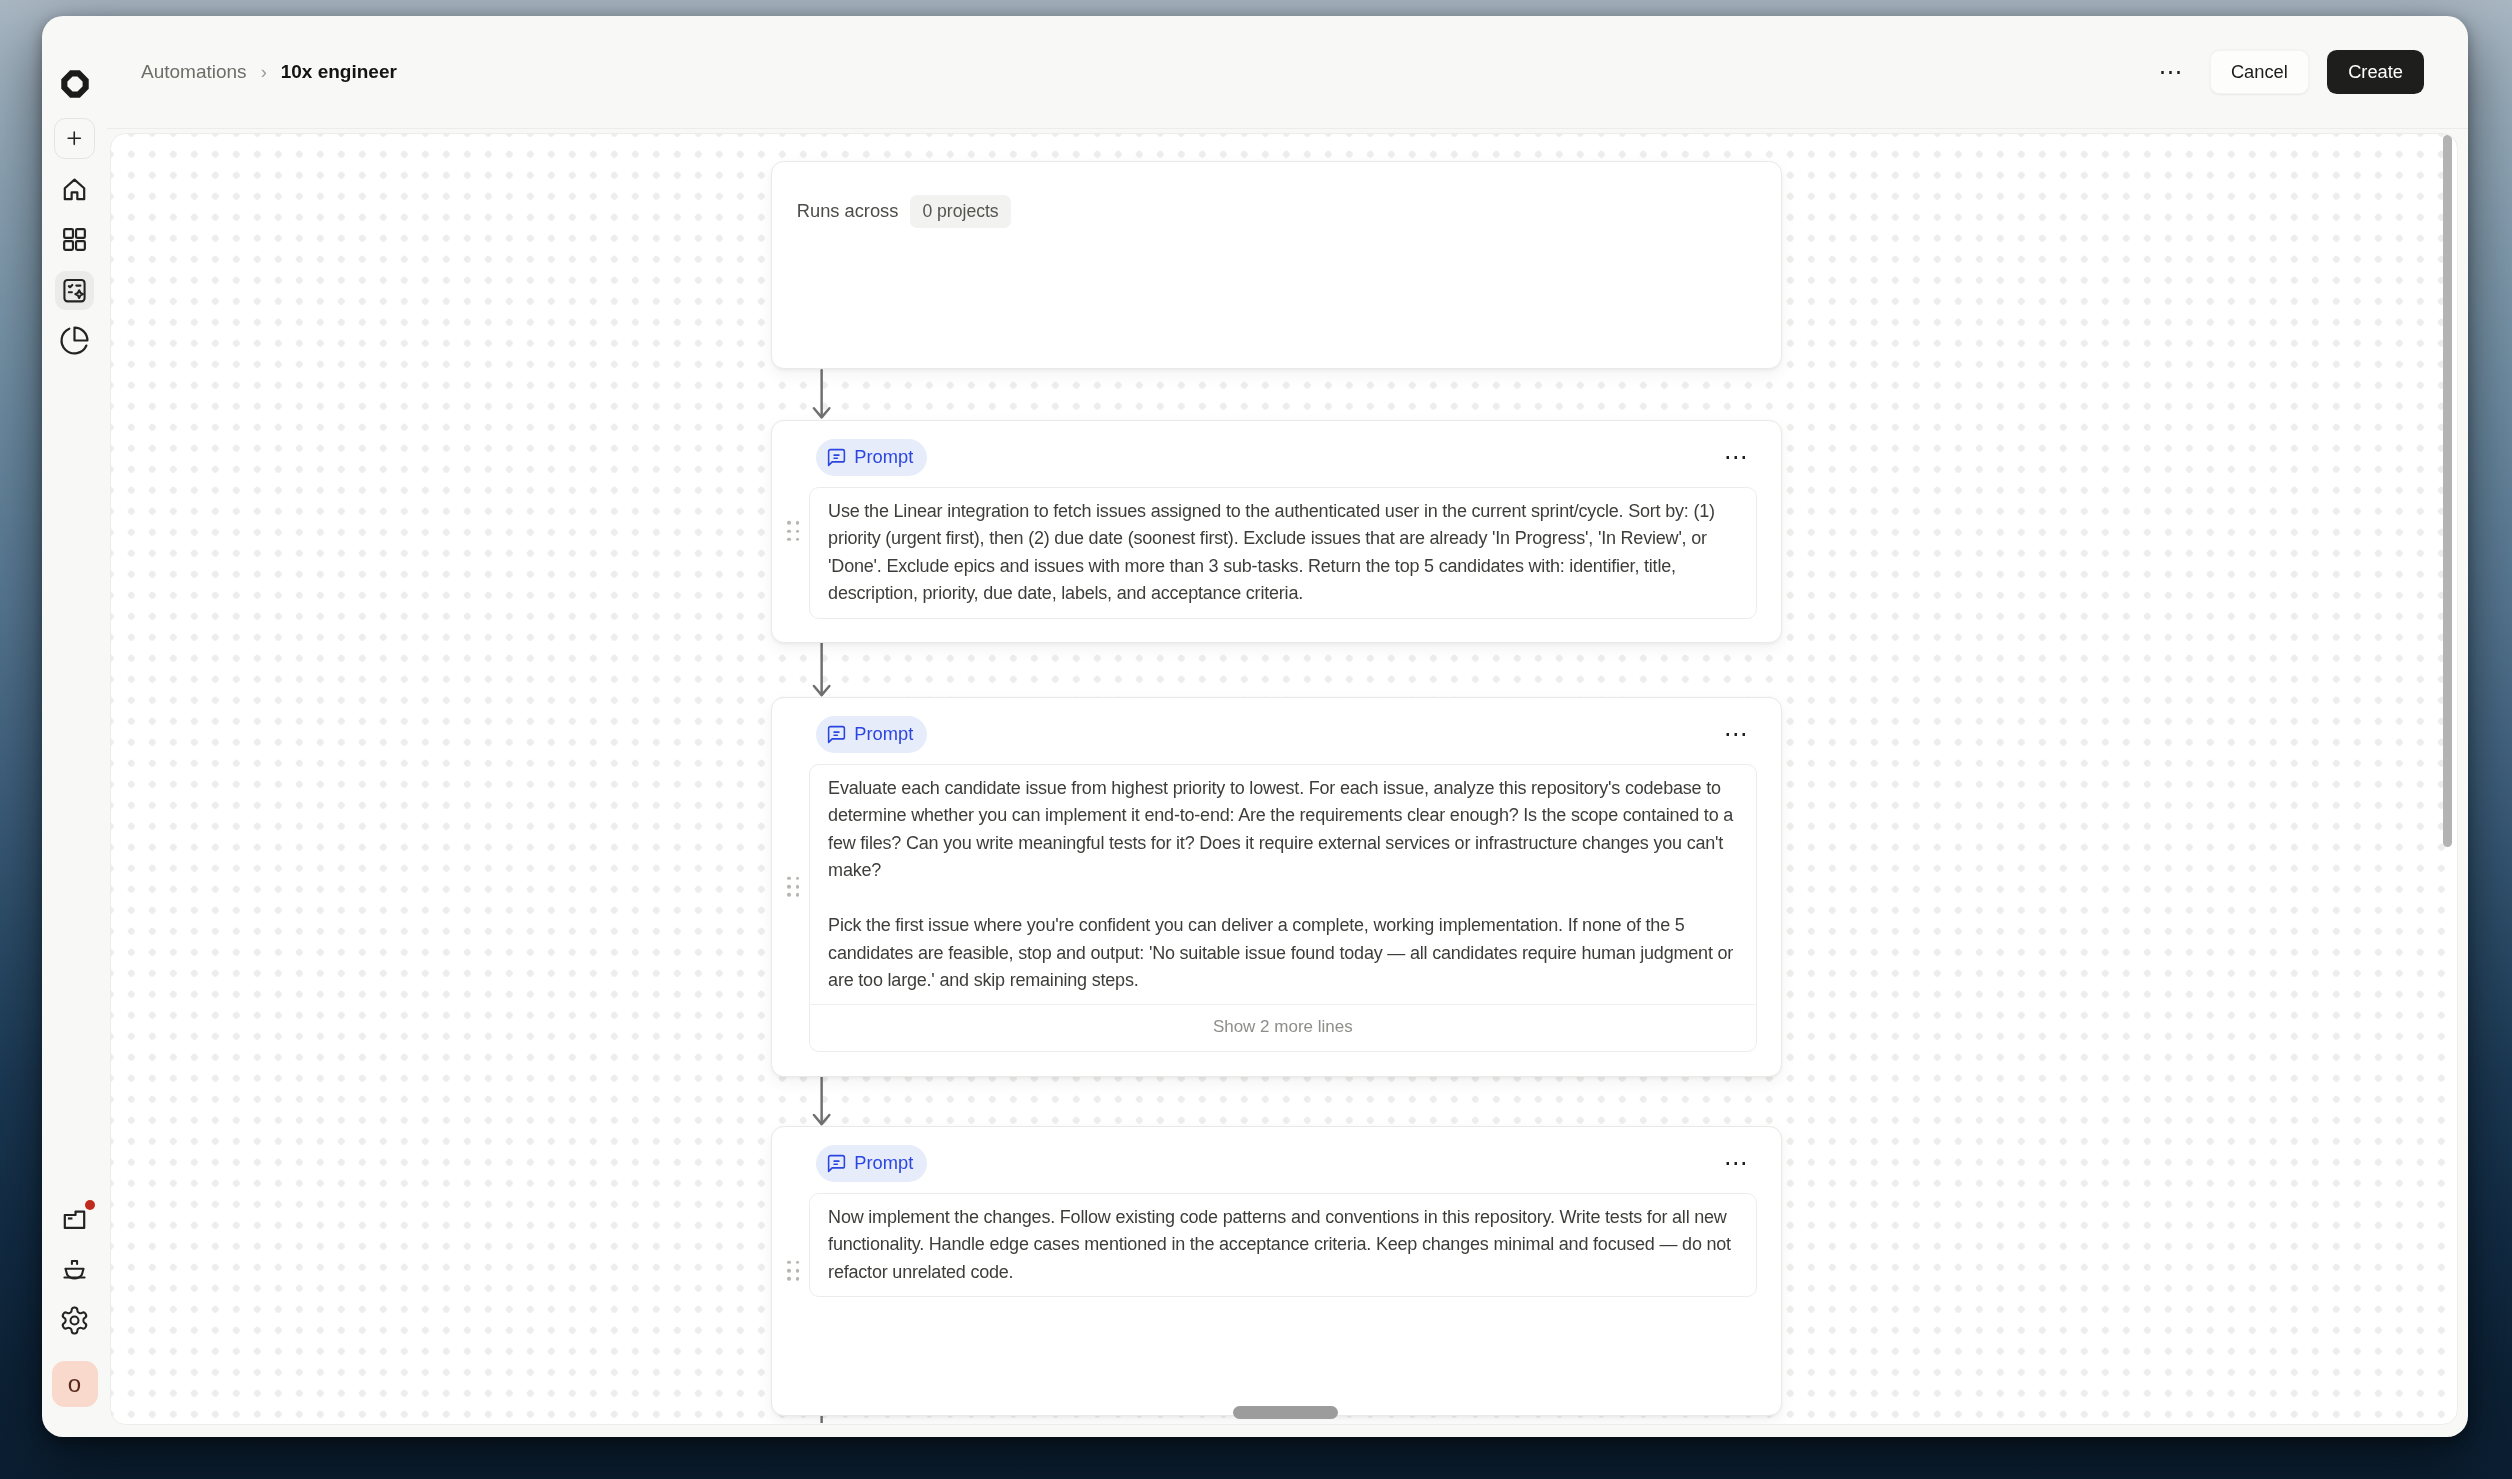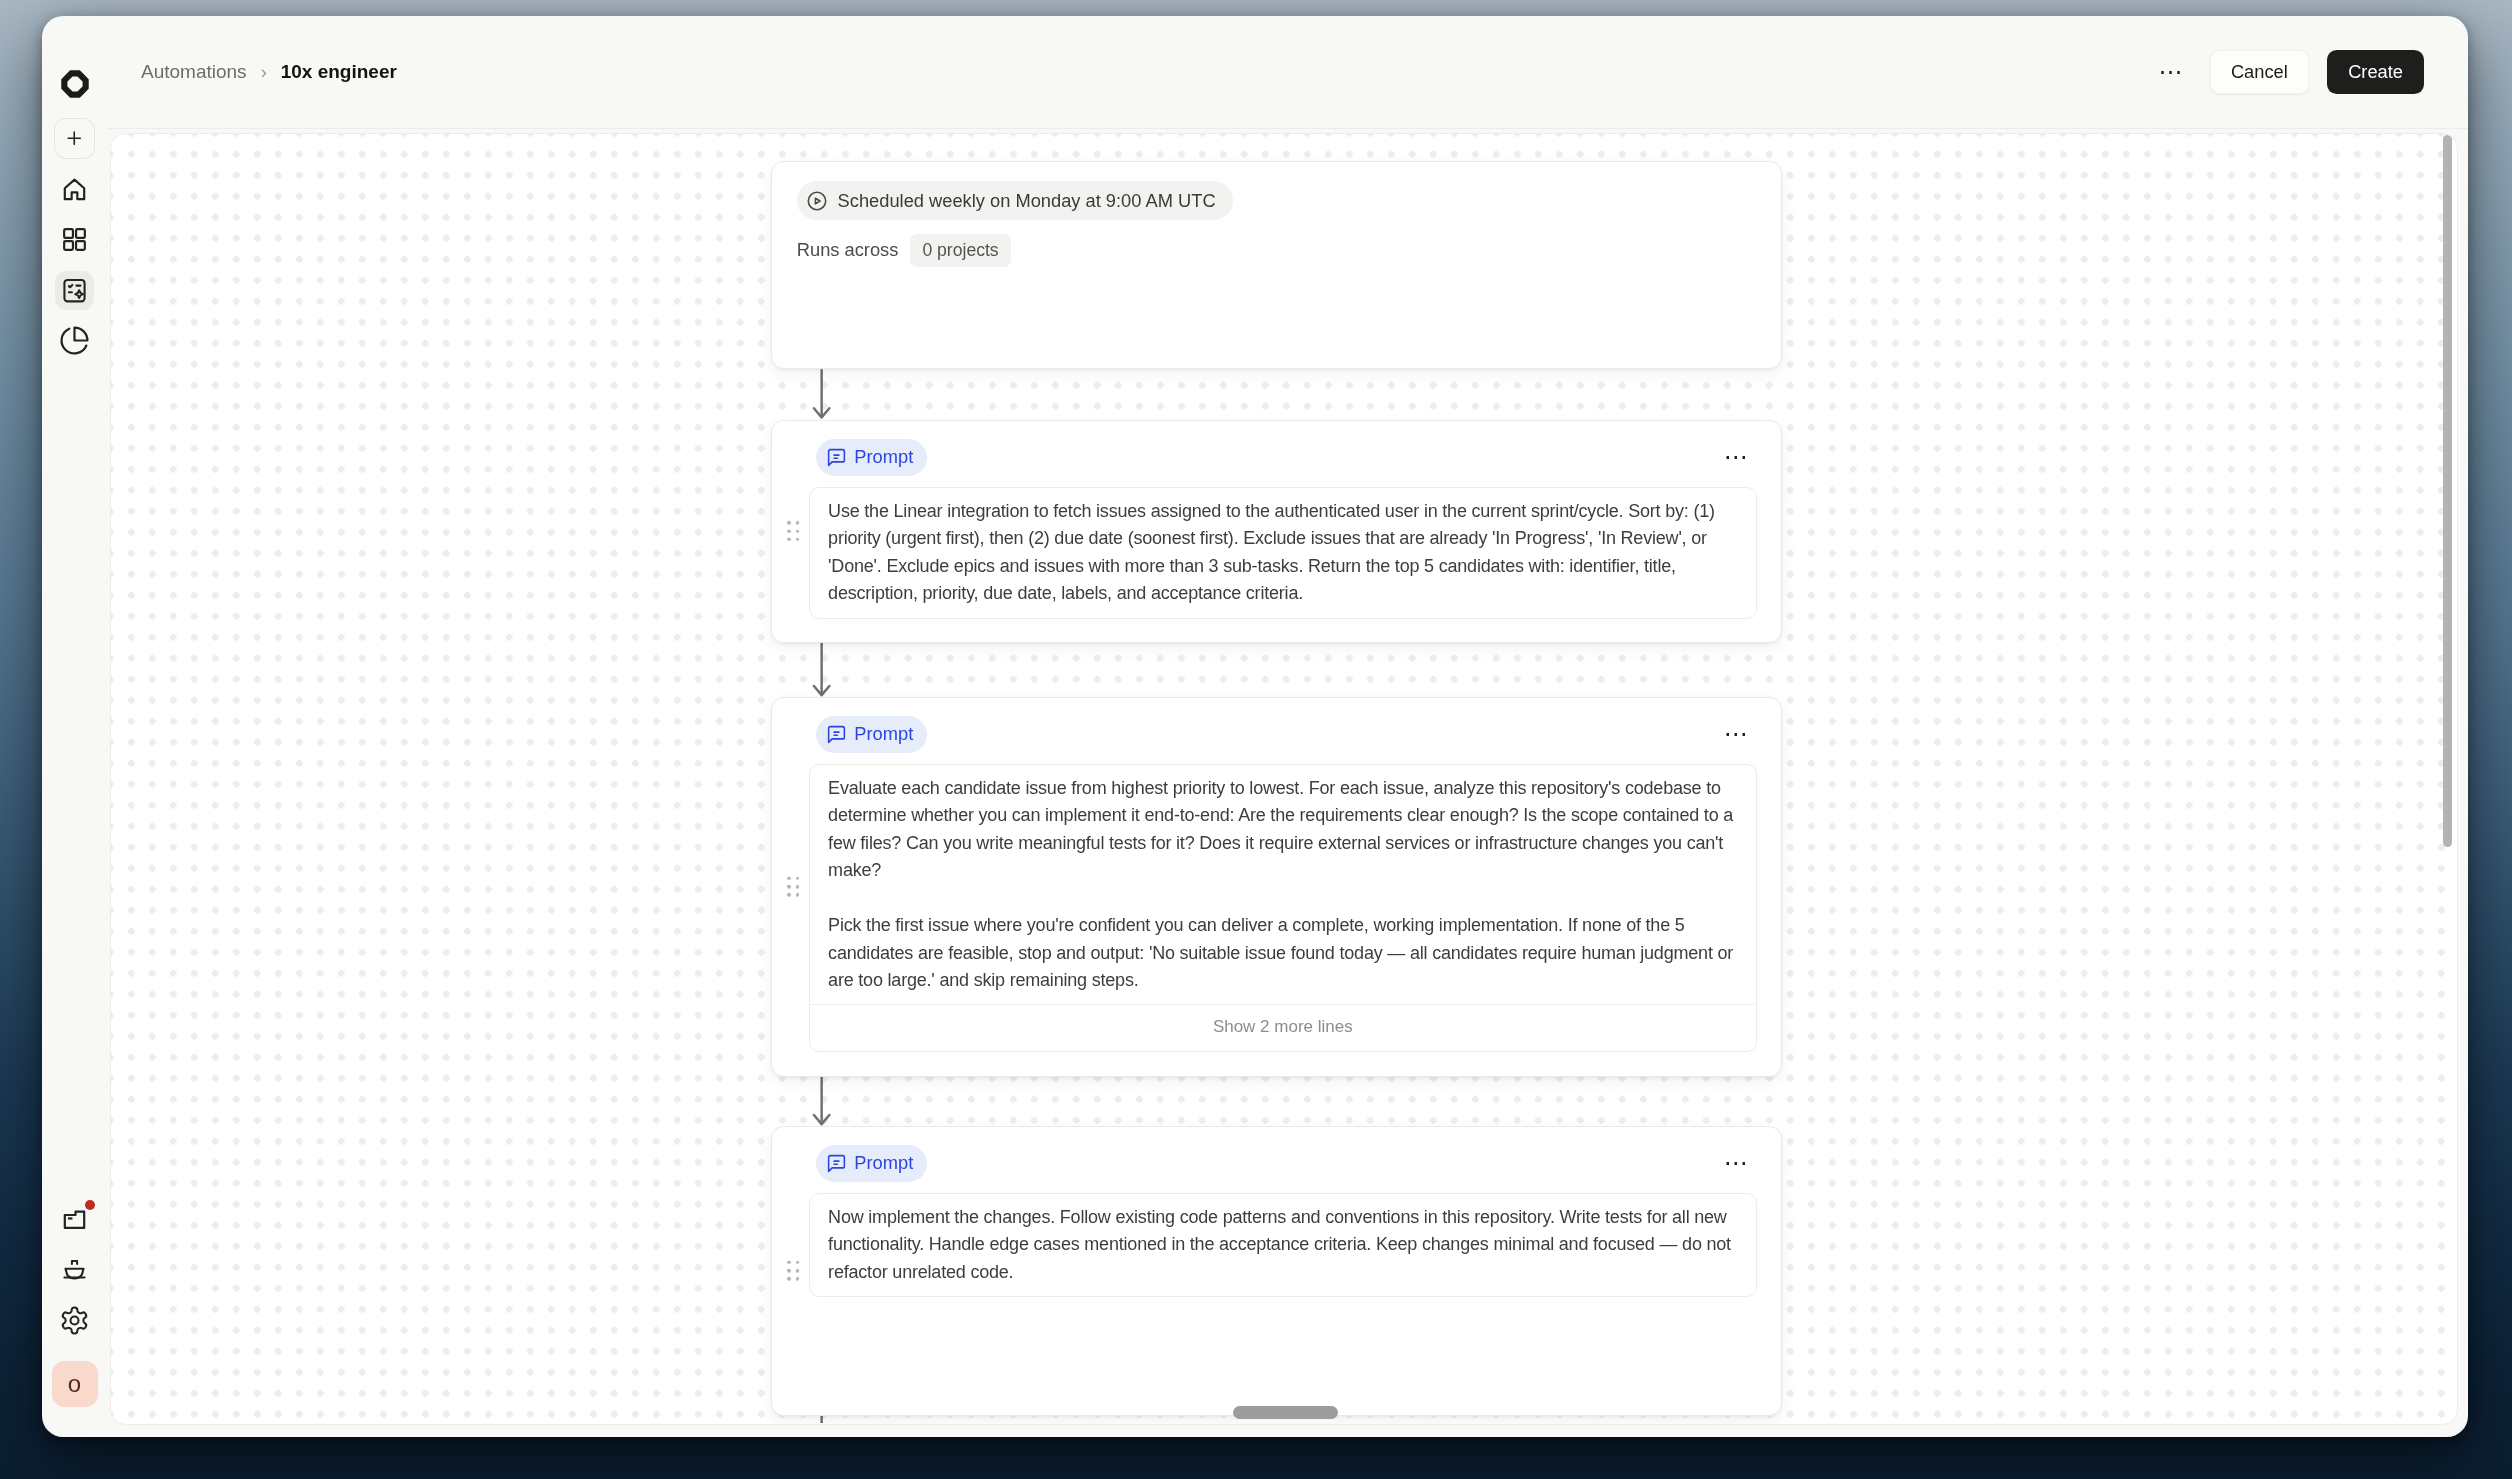--- a/index.html
+++ b/index.html
@@ -176,27 +176,20 @@
             <path d="M1010 336v66"></path>
               <path d="M999 390l11 13 11-13"></path>
             <path d="M1010 723v74"></path>
               <path d="M999 785l11 13 11-13"></path>
             <path d="M1010 1341v66"></path>
               <path d="M999 1395l11 13 11-13"></path>
             <path d="M1010 1823v12"></path>
           </svg>
 
           <div class="card trigger">
-            <div class="sched-pill">
-              <svg viewBox="0 0 24 24" fill="none" stroke="currentColor" stroke-width="1.6" stroke-linejoin="round">
-                <circle cx="12" cy="12" r="8.7"></circle>
-                  <path d="M10.4 9.2L15 12l-4.6 2.8z"></path>
-              </svg>
-              <span>Scheduled weekly on Monday at 9:00 AM UTC</span>
-            </div>
             <div class="t-row">
               <span>Runs across</span>
               <span class="proj-pill">0 projects</span>
             </div>
           </div>
 
           <div class="card card2">
             <div class="drag">
                 <i></i>
                 <i></i>

